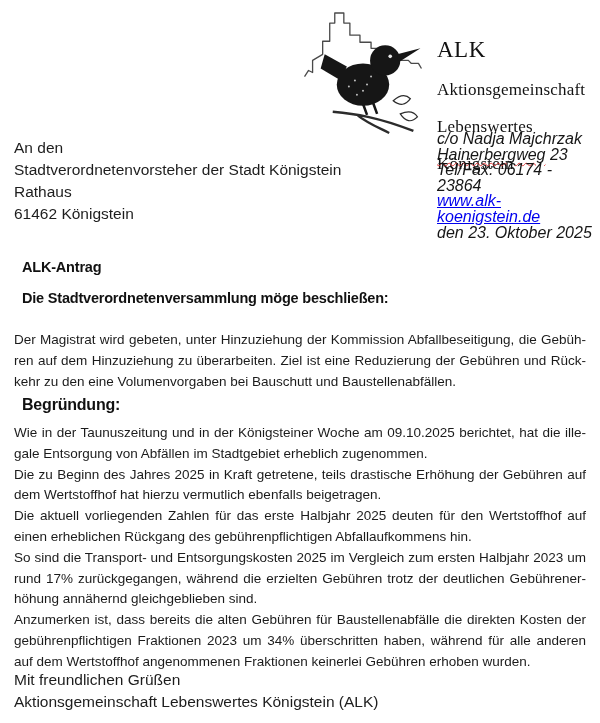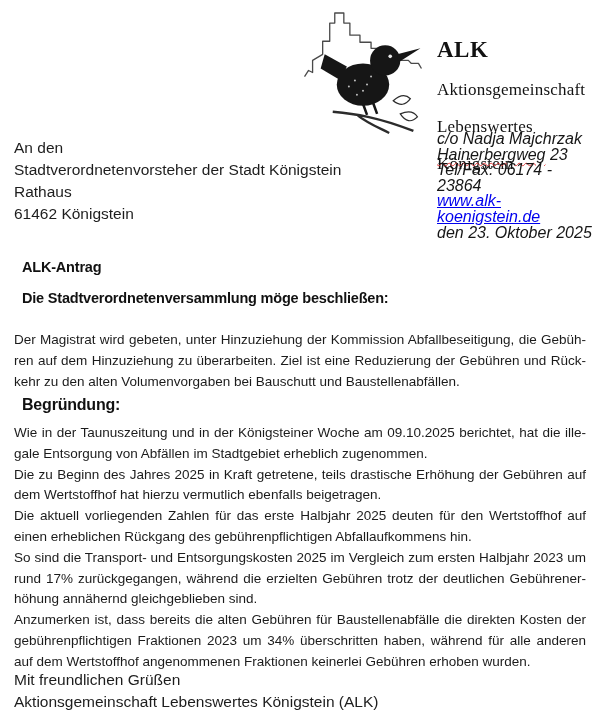--- a/index.html
+++ b/index.html
@@ -4,21 +4,21 @@
 <style>
   html,body { margin:0; padding:0; background:#ffffff; }
   .page {
     position:relative; width:600px; height:723px; background:#ffffff;
     font-family:"Liberation Sans", sans-serif; color:#1c1c1c; overflow:hidden;
   }
 
   
   .logo { position:absolute; left:296px; top:10px; width:136px; height:125px; }
   .org  { position:absolute; left:437px; top:36px; font-family:"Liberation Serif", serif; color:#121212; }
-  .org .abbr { font-size:23px; font-weight:bold; line-height:27px; letter-spacing:0.5px; }
+  .org .abbr { font-size:23px; font-weight:normal; line-height:27px; letter-spacing:0.5px; }
   .org .name { font-size:17px; line-height:21px; letter-spacing:0.2px;margin-top:16px; }
 
   .contact { position:absolute; left:437px; top:131px; font-size:16px; line-height:15.6px; color:#161616;font-style:italic; }
   .contact .site { color:#0000ee; text-decoration:underline; cursor:pointer; }
   .squiggle {
     text-decoration-line:underline; text-decoration-style:wavy;
     text-decoration-color:#e23c3c; text-decoration-thickness:1px; text-underline-offset:2px;
   }
 
   .recipient { position:absolute; left:14px; top:137px; font-size:15.5px; line-height:22px; color:#1d1d1d; }
@@ -86,21 +86,21 @@
     <div>61462 Königstein</div>
   </div>
 
   <div class="h" id="h-antrag">ALK-Antrag</div>
   <div class="h" id="h-beschluss">Die Stadtverordnetenversammlung möge beschließen:</div>
   <div class="h" id="h-begruendung">Begründung:</div>
 
   <div class="para" id="para-antrag">
     <div class="ln just">Der Magistrat wird gebeten, unter Hinzuziehung der Kommission Abfallbeseitigung, die Gebüh-</div>
     <div class="ln just">ren auf dem Hinzuziehung zu überarbeiten. Ziel ist eine Reduzierung der Gebühren und Rück-</div>
-    <div class="ln">kehr zu den alten Volumenvorgaben bei Bauschutt und Baustellenabfällen.</div>
+    <div class="ln">kehr zu den eine Volumenvorgaben bei Bauschutt und Baustellenabfällen.</div>
   </div>
 
   <div class="para" id="para-begr">
     <div class="ln just">Wie in der Taunuszeitung und in der Königsteiner Woche am 09.10.2025 berichtet, hat die ille-</div>
     <div class="ln">gale Entsorgung von Abfällen im Stadtgebiet erheblich zugenommen.</div>
     <div class="ln just">Die zu Beginn des Jahres 2025 in Kraft getretene, teils drastische Erhöhung der Gebühren auf</div>
     <div class="ln">dem Wertstoffhof hat hierzu vermutlich ebenfalls beigetragen.</div>
     <div class="ln just">Die aktuell vorliegenden Zahlen für das erste Halbjahr 2025 deuten für den Wertstoffhof auf</div>
     <div class="ln">einen erheblichen Rückgang des gebührenpflichtigen Abfallaufkommens hin.</div>
     <div class="ln just">So sind die Transport- und Entsorgungskosten 2025 im Vergleich zum ersten Halbjahr 2023 um</div>

